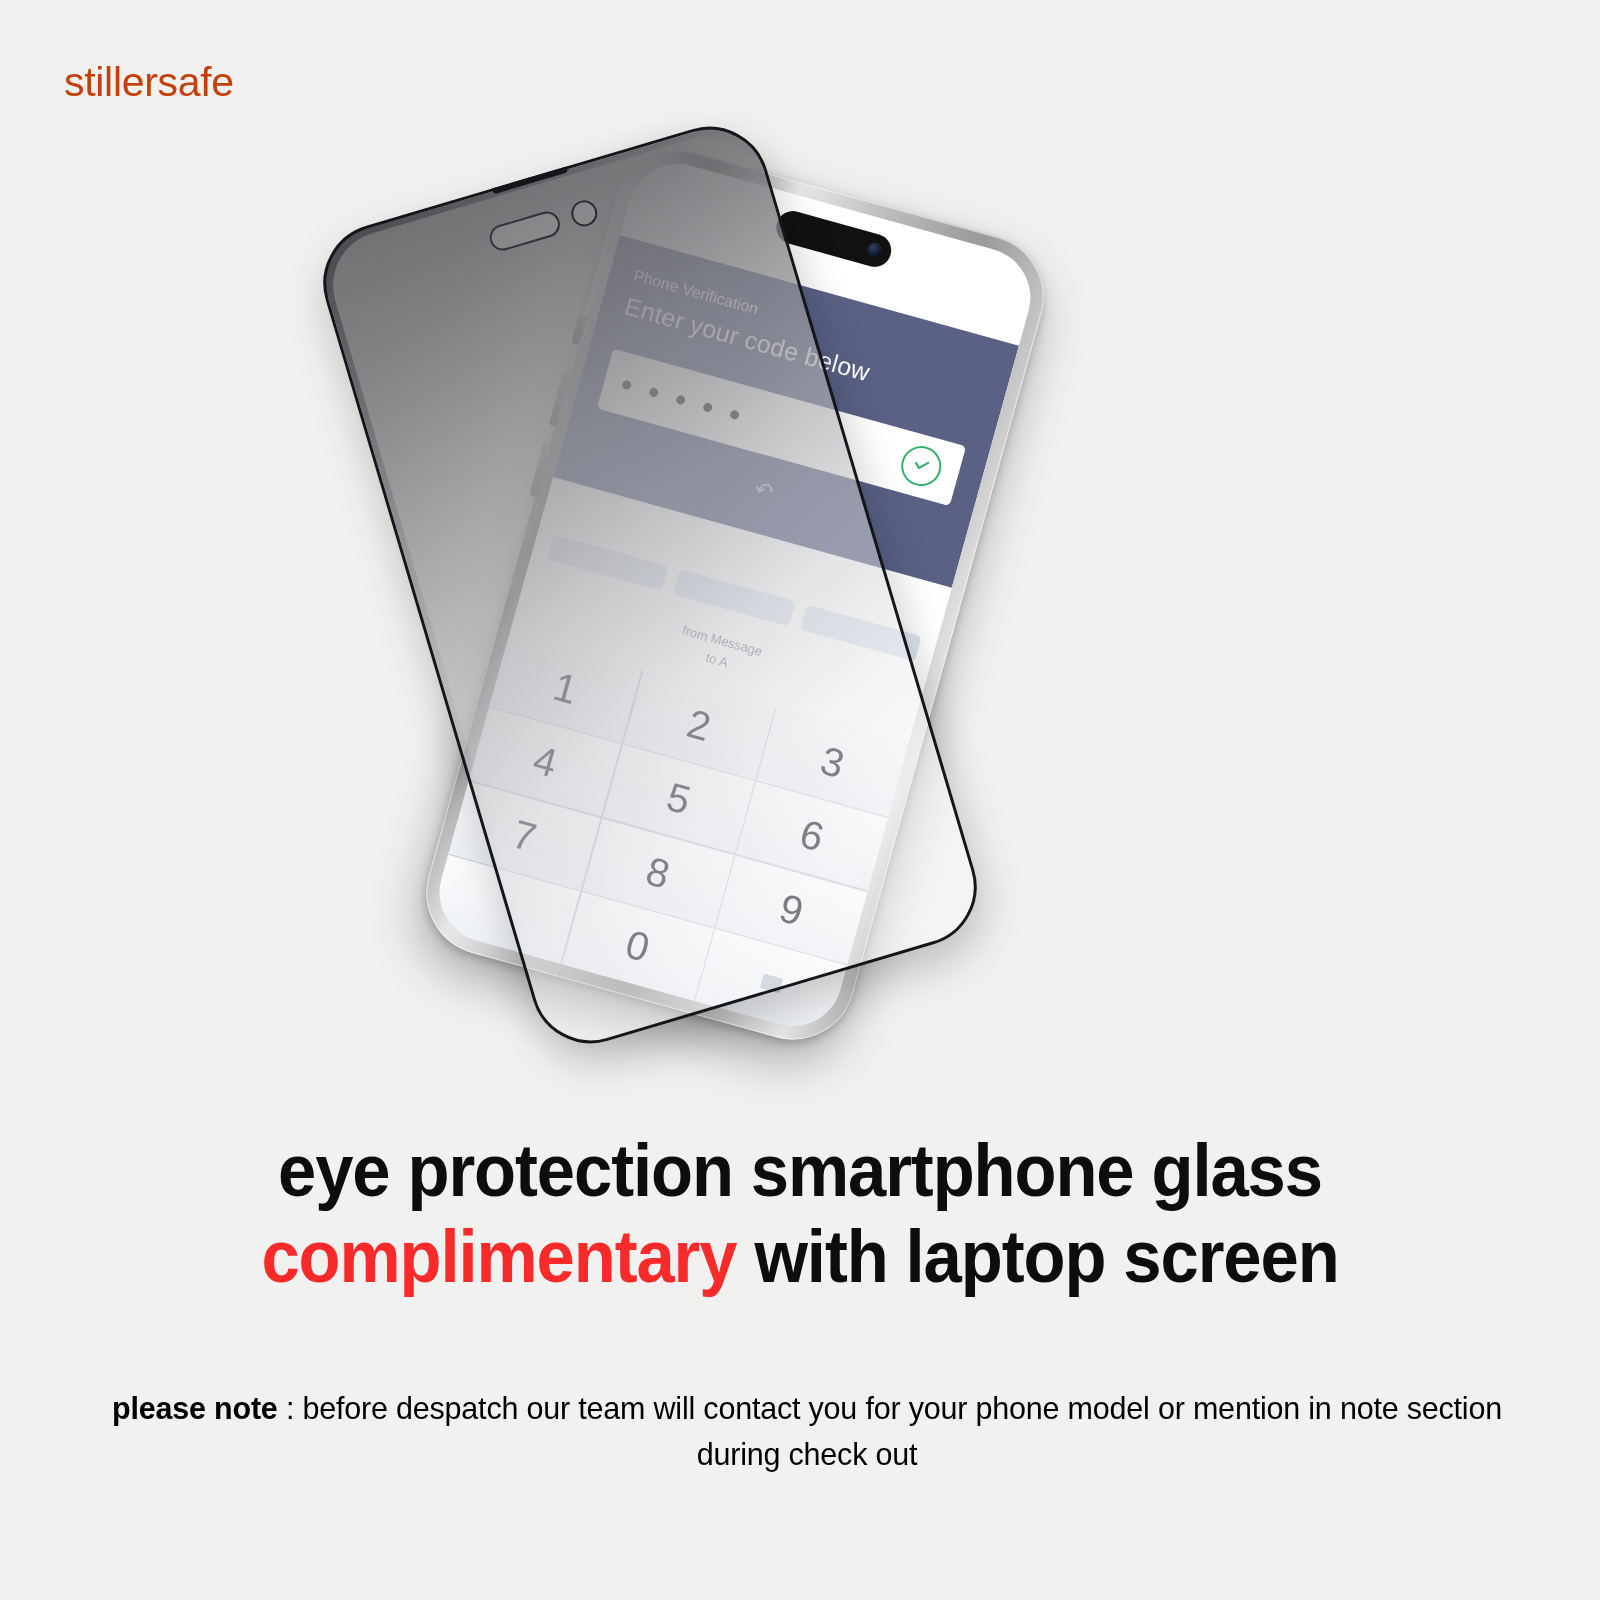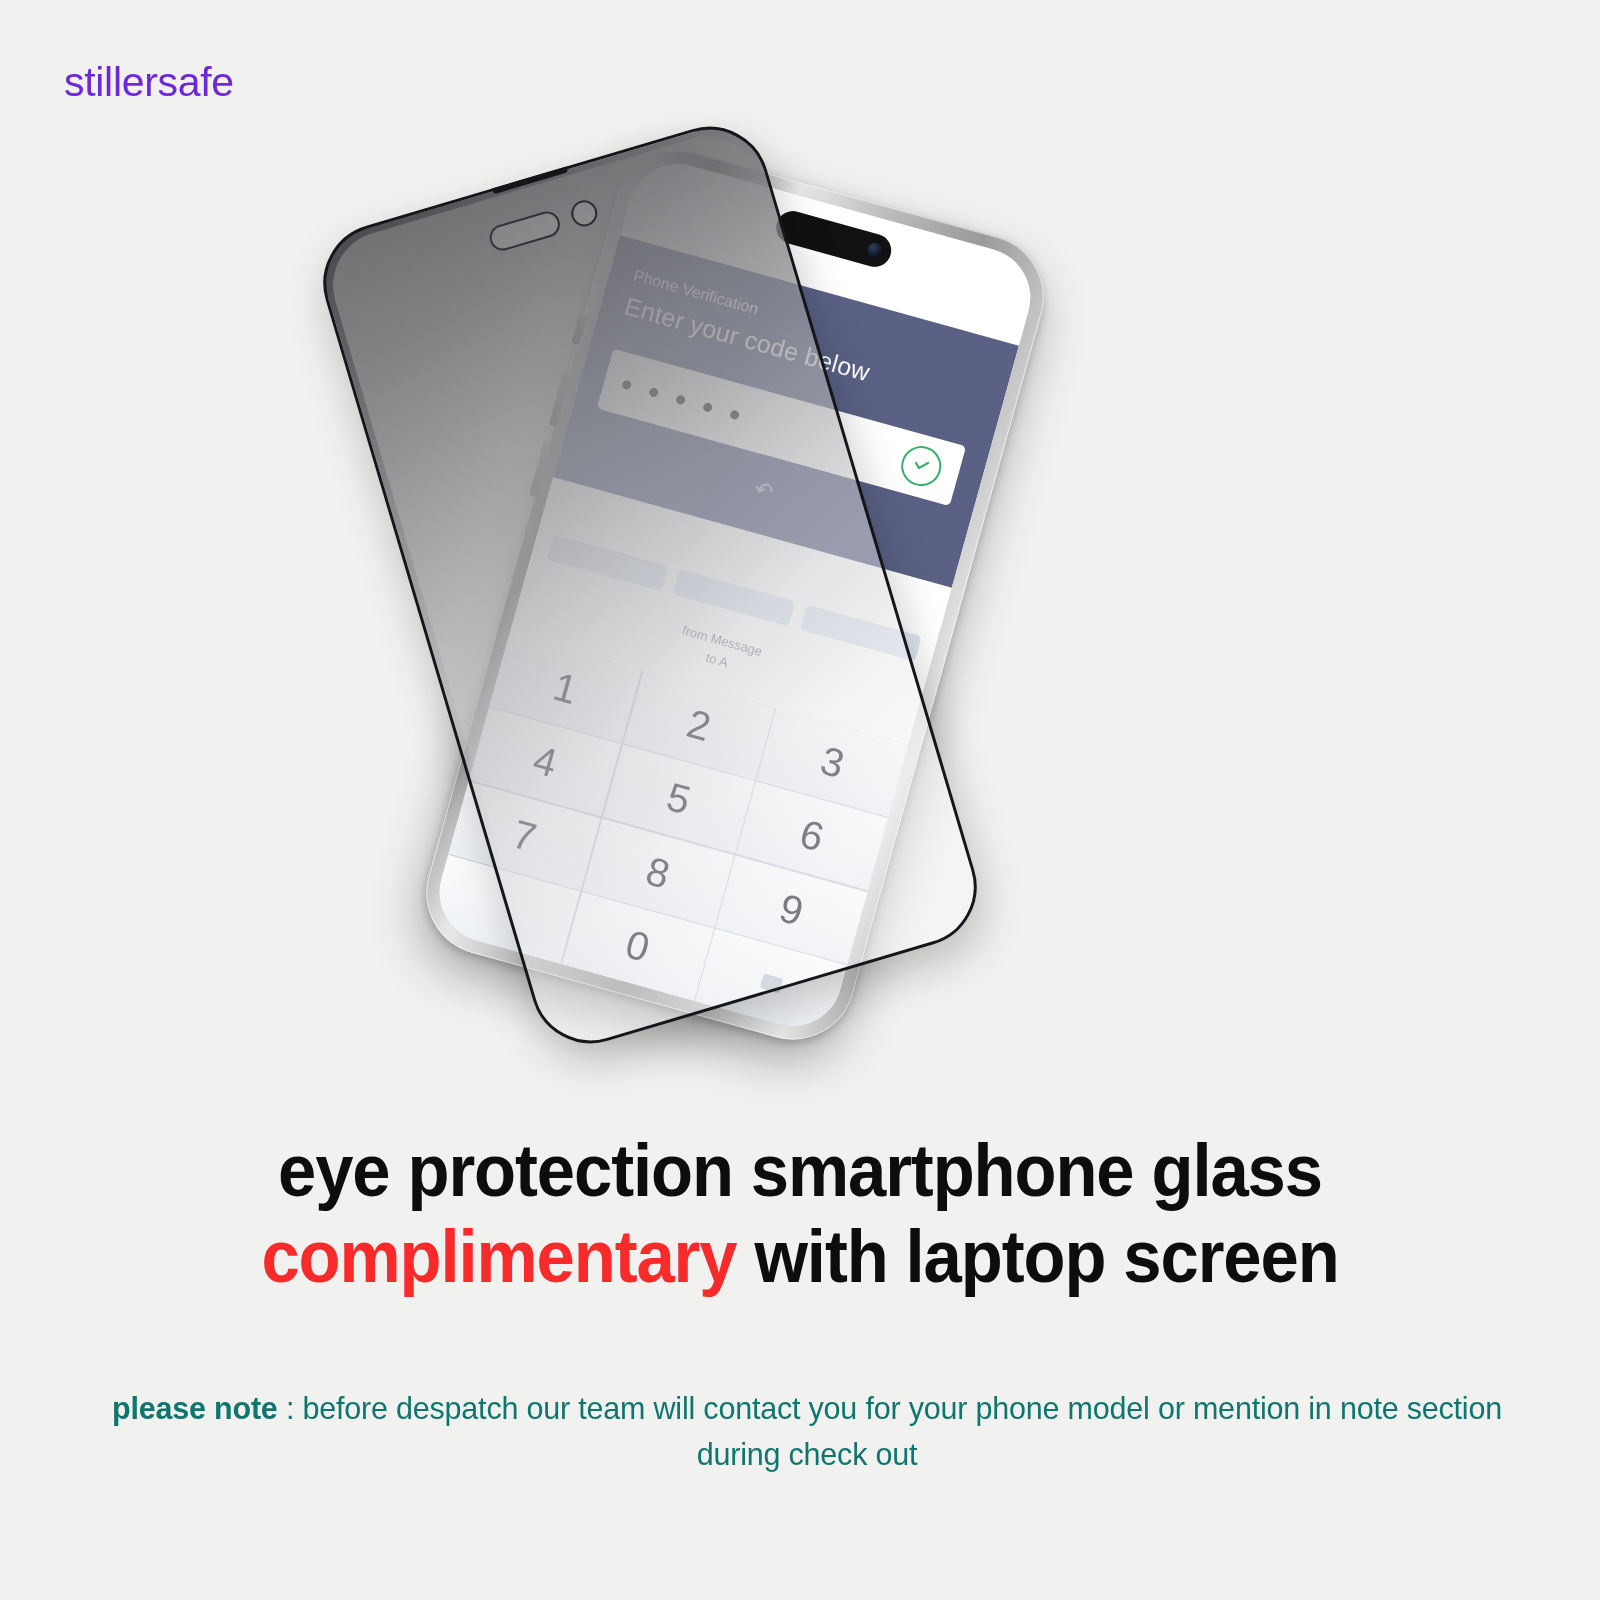--- a/index.html
+++ b/index.html
@@ -8,21 +8,21 @@
     background:#F1F1F0;
     font-family:"Liberation Sans", sans-serif;
     overflow:hidden;
     position:relative;
   }
 
   
   .brand {
     position:absolute; left:64px; top:62px;
     font-size:41px; font-weight:400; letter-spacing:-0.3px;
-    color:#6d28d9; line-height:1;
+    color:#c2410c; line-height:1;
   }
 
   
   .hero { position:absolute; left:0; top:150px; width:1600px; height:900px; }
 
   
   .phone-wrap{
     position:absolute; left:515px; top:30px;
     width:440px; height:830px;
     transform:rotate(15.5deg);
@@ -188,21 +188,21 @@
     transform:scaleX(.93);
   }
   .headline .accent{ color:#F92A2A; }
 
   
   .note{
     position:absolute; left:14px; right:0; top:1386px;
     text-align:center;
     font-size:30.5px;
     line-height:1.5;
-    color:#0f766e;
+    color:#000000;
     letter-spacing:-0.2px;
     padding:0 90px;
   }
   .note b{ font-weight:700; }
 </style>
 </head>
 <body>
 
 <div class="brand">stillersafe</div>
 

